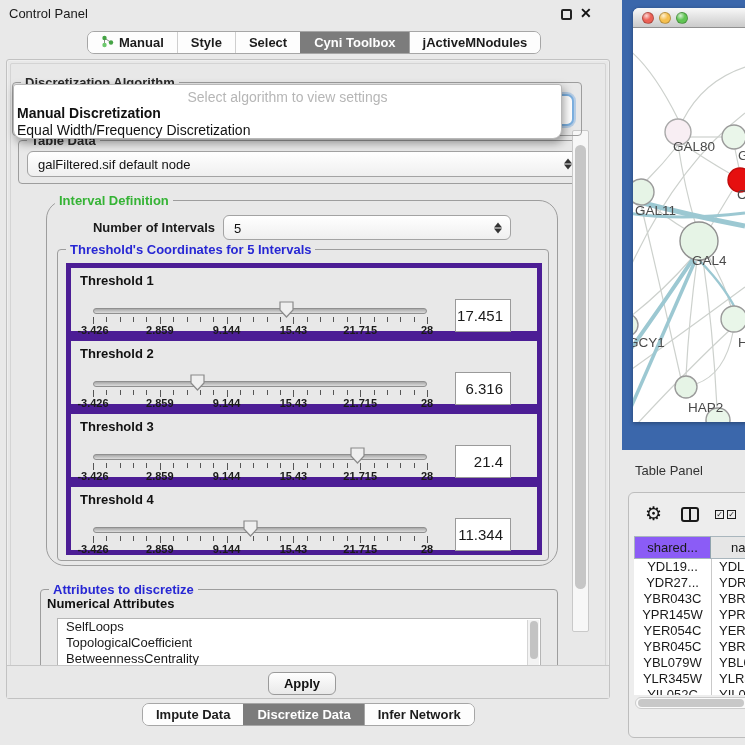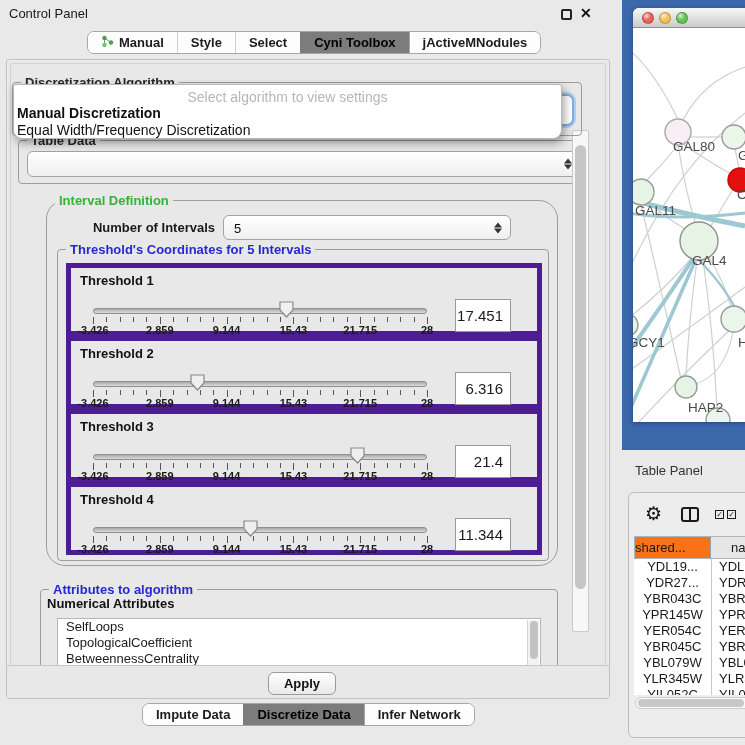--- a/index.html
+++ b/index.html
@@ -10,21 +10,21 @@
   .control-panel { position:absolute; left:0; top:0; width:622px; height:745px; background:#e9e9e9; }
 
   .titlebar { position:absolute; left:0; top:0; width:622px; height:26px; }
   .titlebar .title { position:absolute; left:9px; top:6px; font-size:13px; color:#1a1a1a; }
   .float-btn { position:absolute; left:561px; top:9px; width:11px; height:11px; border:2px solid #222; border-radius:2px; }
   .close-btn { position:absolute; left:580px; top:5px; font-size:14px; font-weight:bold; color:#111; }
 
   .tabbar { position:absolute; left:87px; top:31px; height:23px; display:flex; background:#fdfdfd; border:1px solid #a6a6a6; border-radius:7px; overflow:hidden; }
   .tab { display:flex; align-items:center; gap:5px; padding:0 13px; font-size:13px; font-weight:600; color:#1c1c1c; border-left:1px solid #cfcfcf; background:#fdfdfd; white-space:nowrap; }
   .tab:first-child { border-left:none; }
-  .tab.sel { background:#7c7c7c; color:#000000; border-left-color:#7c7c7c; }
+  .tab.sel { background:#7c7c7c; color:#ffffff; border-left-color:#7c7c7c; }
   .tab.sel + .tab { border-left-color:#a6a6a6; }
 
   .outer-panel { position:absolute; left:6px; top:59px; width:604px; height:640px; border:1px solid #c2c2c2; border-radius:3px; background:#e8e8e8; box-shadow: inset 0 0 0 1px #efefef; }
   .inner-line { position:absolute; left:3px; top:3px; right:3px; bottom:3px; border:1px solid #d4d4d4; border-radius:2px; pointer-events:none; }
 
   
   .group { position:absolute; border:1px solid #9d9d9d; border-radius:4px; }
   .group-title { position:absolute; top:-8px; left:8px; background:#e8e8e8; padding:0 4px; font-size:13px; font-weight:600; color:#2a2a2a; line-height:15px; white-space:nowrap; }
   .gt-green { color:#35b335; font-weight:600; }
   .gt-blue  { color:#2727d4; font-weight:600; }
@@ -92,21 +92,21 @@
 
   .table-panel { position:absolute; left:6px; top:492px; width:130px; height:246px; background:#ededed; border:1px solid #bdbdbd; border-radius:6px; }
   .gear { position:absolute; left:16px; top:11px; font-size:19px; color:#111; line-height:20px; }
   .cols-icon { position:absolute; left:52px; top:14px; width:18px; height:15px; border:2px solid #1a1a1a; border-radius:3px; }
   .cols-icon:before { content:""; position:absolute; left:6px; top:0; width:2px; height:11px; background:#1a1a1a; }
   .checks { position:absolute; left:86px; top:17px; display:flex; gap:3px; }
   .chk { width:9px; height:9px; border:1.5px solid #1a1a1a; font-size:8px; line-height:7px; text-align:center; color:#1a1a1a; }
 
   .grid-header { position:absolute; left:5px; top:43px; height:23px; display:flex; font-size:13px; }
   .gh-cell { height:23px; line-height:22px; border:1px solid #a9b6bd; border-right:1px solid #8fa3ad; }
-  .gh-cell.sel { background:#f97316; }
+  .gh-cell.sel { background:#8b5cf6; text-align:center; }
   .gh-cell.plain { background:#e6e6e6; border-left:none; padding-left:20px; }
   .grid-body { position:absolute; left:5px; top:66px; width:140px; height:136px; overflow:hidden; font-size:13px; background:#fff; }
   .grow { display:flex; height:16px; line-height:16px; }
   .gcell1 { width:77px; text-align:center; }
   .gcell2 { padding-left:7px; border-left:1px solid #c9c9c9; }
   .hscroll { position:absolute; left:6px; top:204px; width:118px; height:12px; background:#fafafa; border:1px solid #cccccc; border-radius:6px; }
   .hscroll .thumb { position:absolute; left:2px; top:1px; width:106px; height:8px; background:#c8c8c8; border-radius:4px; }
 </style>
 </head>
 <body>
@@ -156,20 +156,21 @@
     <div class="popup-prompt">Select algorithm to view settings</div>
     <div id="popup-items">
         <div class="popup-item" style="top: 20px; font-weight: 700;">Manual Discretization</div>
         <div class="popup-item" style="top: 37px;">Equal Width/Frequency Discretization</div>
       </div>
   </div>
 
   <div class="group tabledata-group">
     <span class="group-title">Table Data</span>
     <div class="combo td-combo">
+      <span class="val">galFiltered.sif default node</span>
       <span class="spinner">
           <i class="up"></i>
           <i class="dn"></i>
         </span>
     </div>
   </div>
 
   <div class="group interval-group">
     <span class="group-title gt-green">Interval Definition</span>
     <div class="noi-label">Number of Intervals</div>
@@ -357,21 +358,21 @@
               <span class="ticklabel" style="left: 267.2px;">21.715</span>
               <span class="ticklabel" style="left: 334px;">28</span>
             </div>
             <div class="vbox">11.344</div>
           </div>
         </div>
     </div>
   </div>
 
   <div class="group attrs-group">
-    <span class="group-title gt-blue">Attributes to algorithm</span>
+    <span class="group-title gt-blue">Attributes to discretize</span>
     <div class="attrs-sub">Numerical Attributes</div>
     <div class="attr-list">
       <div id="attr-items">
           <div class="attr-item">SelfLoops</div>
           <div class="attr-item">TopologicalCoefficient</div>
           <div class="attr-item">BetweennessCentrality</div>
         </div>
       <div class="list-scroll">
           <div class="thumb"></div>
         </div>

